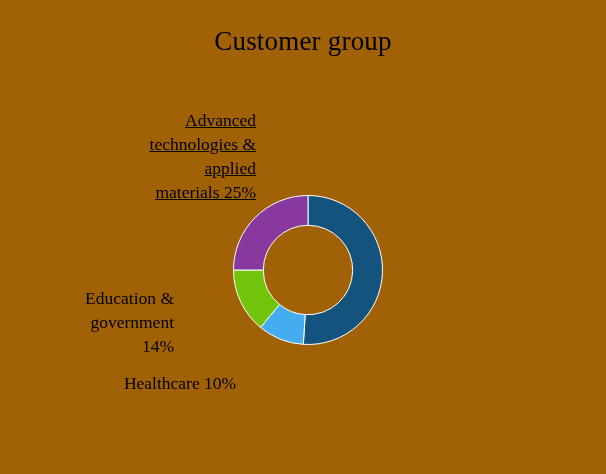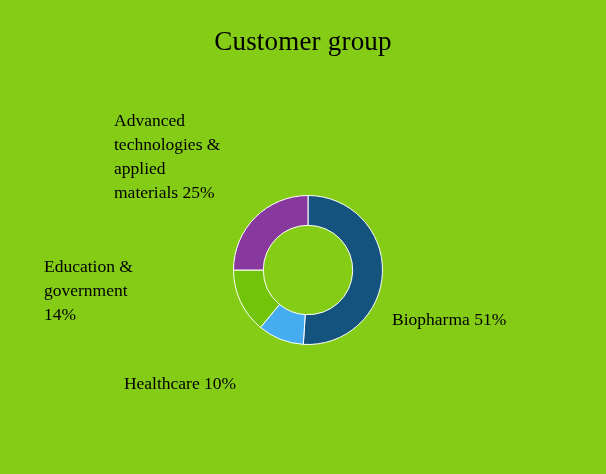--- a/index.html
+++ b/index.html
@@ -4,21 +4,21 @@
 <style>
   html, body {
     margin: 0;
     padding: 0;
     background: #ffffff;
   }
   #canvas {
     position: relative;
     width: 606px;
     height: 474px;
-    background: #84cc16;
+    background: #a16207;
     overflow: hidden;
     font-family: "Liberation Serif", "DejaVu Serif", serif;
     color: #000000;
   }
   #chart-title {
     position: absolute;
     left: 0;
     top: 24px;
     width: 606px;
     text-align: center;
@@ -40,30 +40,31 @@
     height: 150px;
   }
   .slice-label {
     position: absolute;
     font-size: 17.5px;
     line-height: 24px;
     color: #000000;
     white-space: pre-line;
   }
   #label-advanced {
-    left: 114px;
+    left: 108px;
     top: 108px;
     width: 148px;
-    text-align: left;
+    text-align: right;
+    text-decoration: underline;
   }
   #label-education {
     left: 44px;
-    top: 254px;
+    top: 286px;
     width: 130px;
-    text-align: left;
+    text-align: right;
   }
   #label-healthcare {
     left: 90px;
     top: 371px;
     width: 180px;
     text-align: center;
   }
   #label-biopharma {
     left: 392px;
     top: 307px;
@@ -93,15 +94,14 @@
 technologies &amp;
 applied
 materials 25%</div>
 
   <div class="slice-label" id="label-education">Education &amp;
 government
 14%</div>
 
   <div class="slice-label" id="label-healthcare">Healthcare 10%</div>
 
-  <div class="slice-label" id="label-biopharma">Biopharma 51%</div>
 
 </div>
 
 </body></html>

